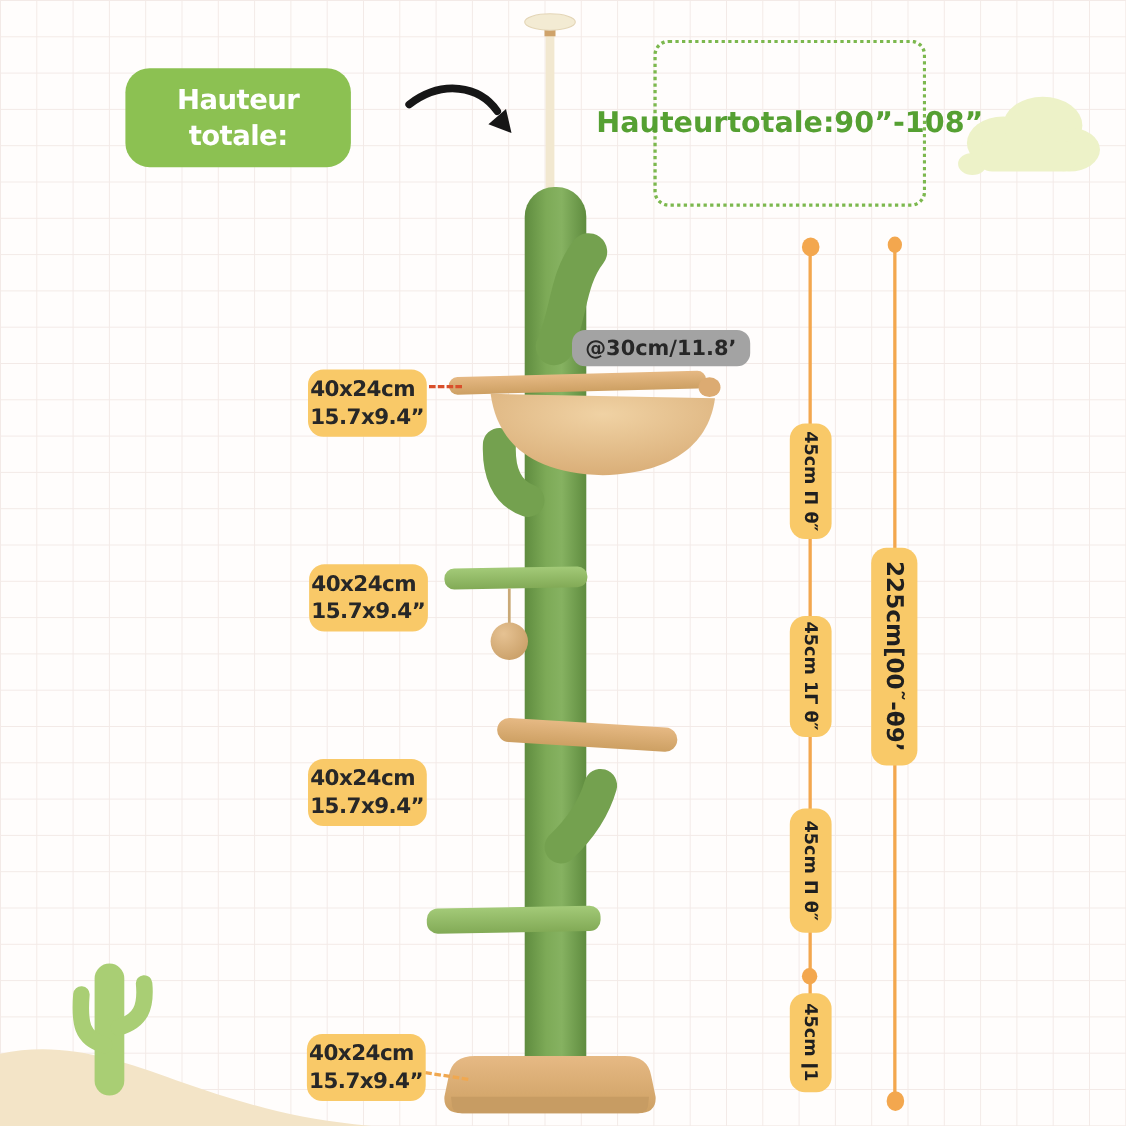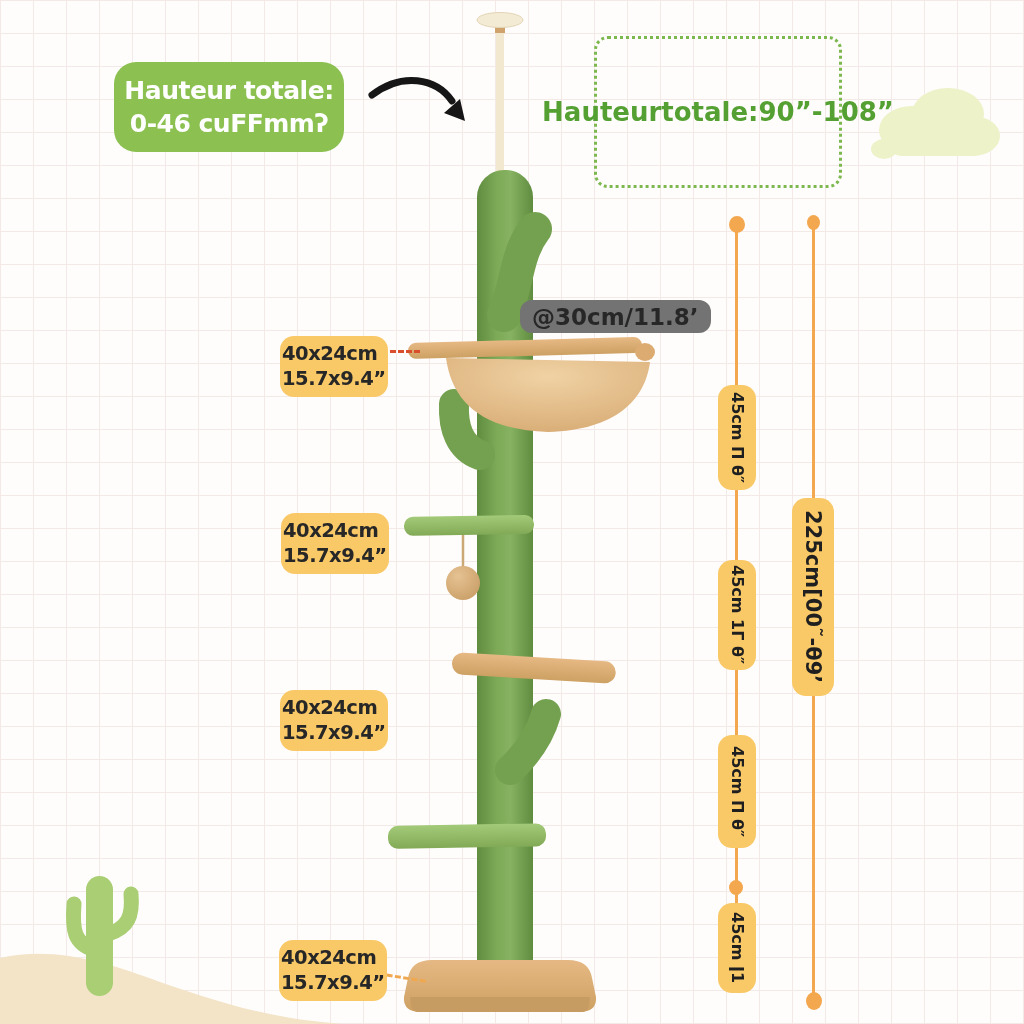--- a/index.html
+++ b/index.html
@@ -8,21 +8,21 @@
     font-family:"DejaVu Sans", sans-serif;
     background-color:#fffdfc;
     background-image:
       linear-gradient(#f3eae7 1px, transparent 1px),
       linear-gradient(90deg, #f3eae7 1px, transparent 1px);
     background-size:33px 33px;
   }
   .abs{position:absolute;}
   
   .badge-green{
-    left:114px;top:62px;width:230px;height:90px;
+    left:114px;top:62px;width:205px;height:90px;
     background:#8cc152;border-radius:22px;
     color:#ffffff;font-weight:bold;font-size:25px;line-height:1.32;
     letter-spacing:-0.5px;
     display:flex;flex-direction:column;align-items:center;justify-content:center;
     text-align:center;z-index:3;
   }
   
   .height-box{
     left:594px;top:36px;width:242px;height:146px;
     border:3px dotted #7cb84e;border-radius:14px;
@@ -32,22 +32,22 @@
   }
   
   .size-label{
     width:104px;padding:5px 2px;
     background:#f9c968;border-radius:14px;
     color:#272727;font-weight:bold;font-size:19.5px;line-height:1.3;
     letter-spacing:-0.5px;text-align:left;z-index:3;
   }
   .hammock-label{
     left:520px;top:300px;height:33px;padding:0 12px;
-    background:#737373;border-radius:12px;
-    color:#272727;font-weight:bold;font-size:23px;
+    background:#a3a3a3;border-radius:12px;
+    color:#272727;font-weight:bold;font-size:19px;
     display:flex;align-items:center;z-index:3;
   }
   
   .vline{width:3px;background:#f3a74e;z-index:1;}
   .dot{background:#f3a74e;border-radius:50%;z-index:2;}
   .vlabel{
     background:#f9c968;border-radius:14px;
     color:#1f1f1f;font-weight:bold;
     writing-mode:vertical-rl;
     display:flex;align-items:center;justify-content:center;
@@ -158,21 +158,20 @@
 <div class="dot abs" style="left:729px;top:216px;width:16px;height:17px;"></div>
 <div class="dot abs" style="left:807px;top:215px;width:13px;height:15px;"></div>
 <div class="dot abs" style="left:729px;top:880px;width:14px;height:15px;"></div>
 <div class="dot abs" style="left:806px;top:992px;width:16px;height:18px;"></div>
 
 <div class="dash-red abs"></div>
 <div class="dash-orange abs"></div>
 
 <div class="badge-green abs">
   <div>Hauteur totale:</div>
-  <div>0-46 cuFFmmʔ</div>
 </div>
 
 <div class="height-box abs">
   <div>Hauteur</div>
   <div>totale:</div>
   <div>90”-108”</div>
 </div>
 
 <div class="hammock-label abs">
   <span>@30cm/11.8’</span>

